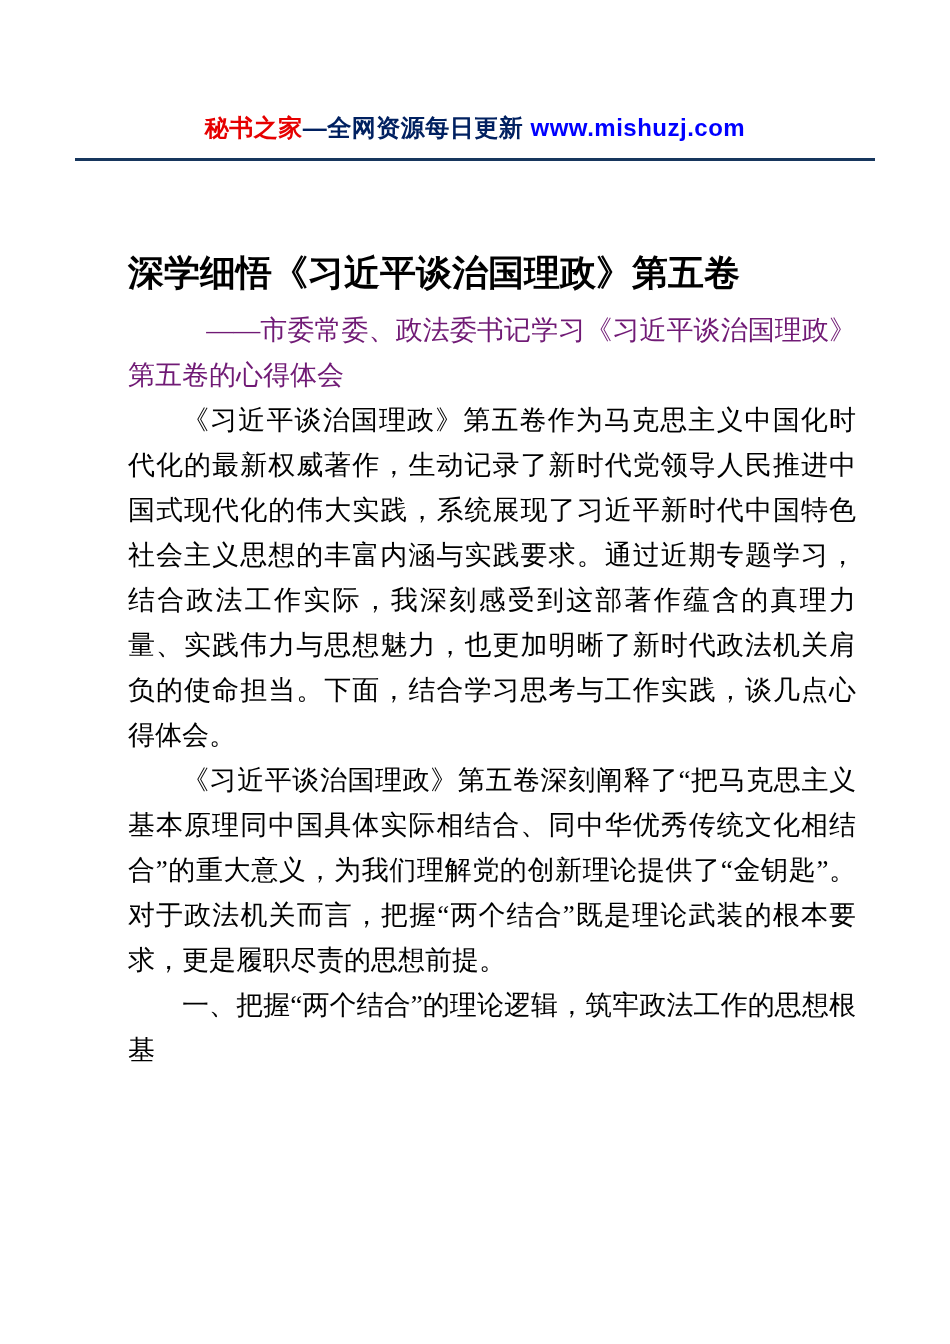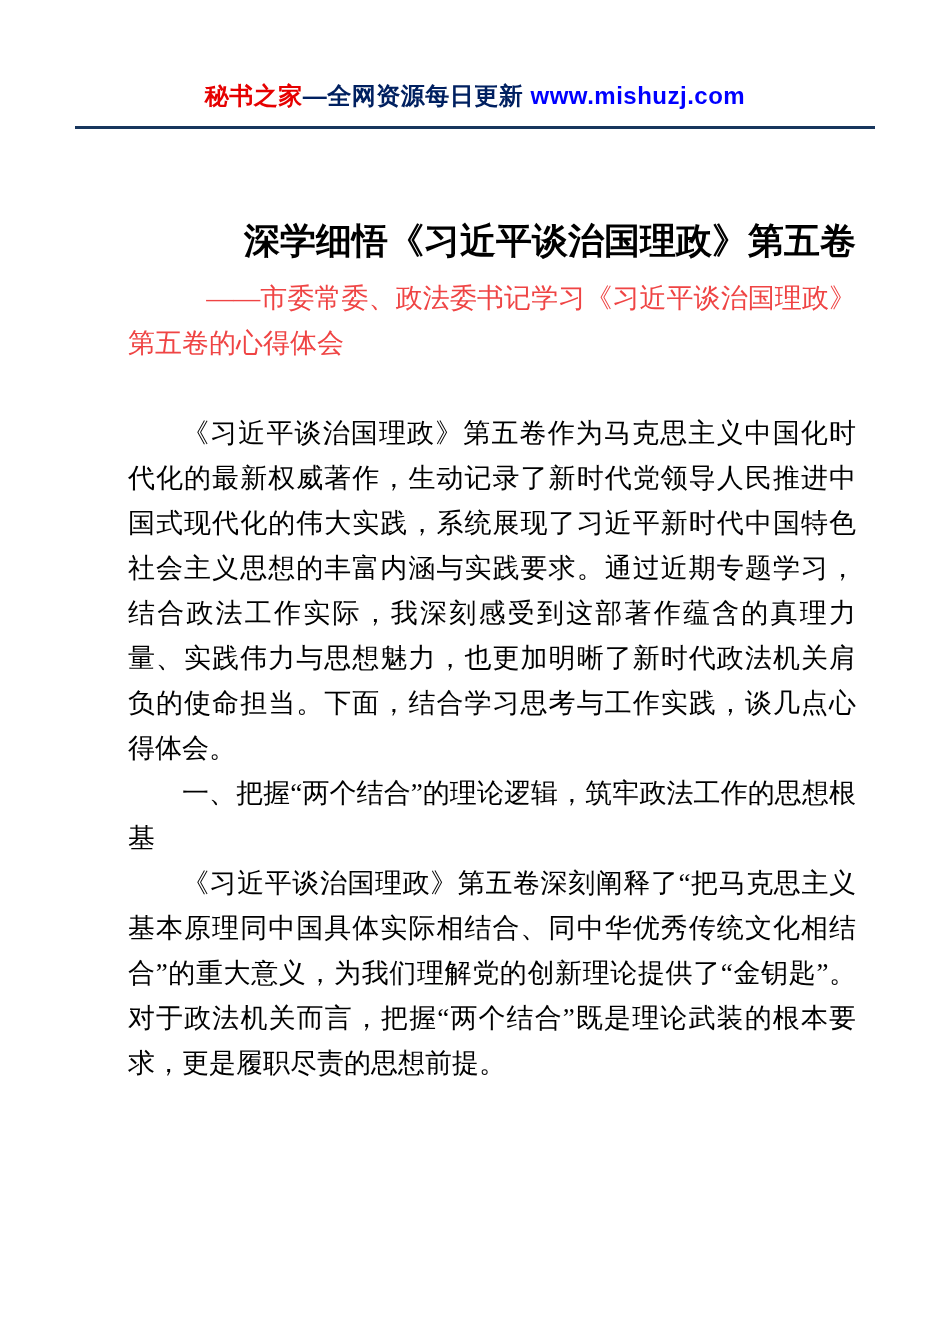--- a/index.html
+++ b/index.html
@@ -6,21 +6,21 @@
       margin: 0;
       padding: 0;
       background: #ffffff;
     }
     .page {
       position: relative;
       width: 950px;
       min-height: 1344px;
       background: #ffffff;
       box-sizing: border-box;
-      padding: 80px 94px 60px 128px;
+      padding: 112px 94px 60px 128px;
       font-family: "Liberation Serif", "DejaVu Serif", serif;
       color: #000000;
       overflow: hidden;
     }
     .site-header {
       text-align: center;
       font-family: "Liberation Sans", "DejaVu Sans", sans-serif;
       font-size: 24px;
       font-weight: bold;
       padding-bottom: 14px;
@@ -33,62 +33,61 @@
     .brand  { color: #e60000; }
     .tagline{ color: #002060; }
     .url {
       color: #0000ff;
       text-decoration: none;
       cursor: pointer;
       font-weight: bold;
     }
     .doc-title {
       margin: 86px 0 0 0;
-      text-align: right;
+      text-align: left;
       font-size: 36px;
       font-weight: bold;
       line-height: 53px;
       color: #000000;
     }
     .subtitle {
       margin: 8px 0 0 0;
       font-size: 27px;
       line-height: 45px;
       text-indent: 2.9em;
       text-align: justify;
-      color: #ef4444;
+      color: #701a75;
     }
     .para {
       margin: 0;
       font-size: 27px;
       line-height: 45px;
       text-indent: 2em;
       text-align: justify;
       color: #000000;
     }
     .para.first {
-      margin-top: 45px;
       font-family: Liberation Serif, serif;
     }
   </style>
 </head>
 <body>
 
 <div class="page">
 
   <div class="site-header">
     <span class="brand">秘书之家</span><span class="tagline">—全网资源每日更新 </span><a class="url">www.mishuzj.com</a>
   </div>
 
   <h1 class="doc-title">
     <span>深学细悟《习近平谈治国理政》第五卷</span><br>
   </h1>
 
   <p class="subtitle">——市委常委、政法委书记学习《习近平谈治国理政》第五卷的心得体会</p>
 
   <p class="para first">《习近平谈治国理政》第五卷作为马克思主义中国化时代化的最新权威著作，生动记录了新时代党领导人民推进中国式现代化的伟大实践，系统展现了习近平新时代中国特色社会主义思想的丰富内涵与实践要求。通过近期专题学习，结合政法工作实际，我深刻感受到这部著作蕴含的真理力量、实践伟力与思想魅力，也更加明晰了新时代政法机关肩负的使命担当。下面，结合学习思考与工作实践，谈几点心得体会。</p>
 
+  <p class="para">《习近平谈治国理政》第五卷深刻阐释了“把马克思主义基本原理同中国具体实际相结合、同中华优秀传统文化相结合”的重大意义，为我们理解党的创新理论提供了“金钥匙”。对于政法机关而言，把握“两个结合”既是理论武装的根本要求，更是履职尽责的思想前提。</p>
+
   <p class="para">一、把握“两个结合”的理论逻辑，筑牢政法工作的思想根基</p>
-
-  <p class="para">《习近平谈治国理政》第五卷深刻阐释了“把马克思主义基本原理同中国具体实际相结合、同中华优秀传统文化相结合”的重大意义，为我们理解党的创新理论提供了“金钥匙”。对于政法机关而言，把握“两个结合”既是理论武装的根本要求，更是履职尽责的思想前提。</p>
 
 
 </div>
 
 </body></html>

